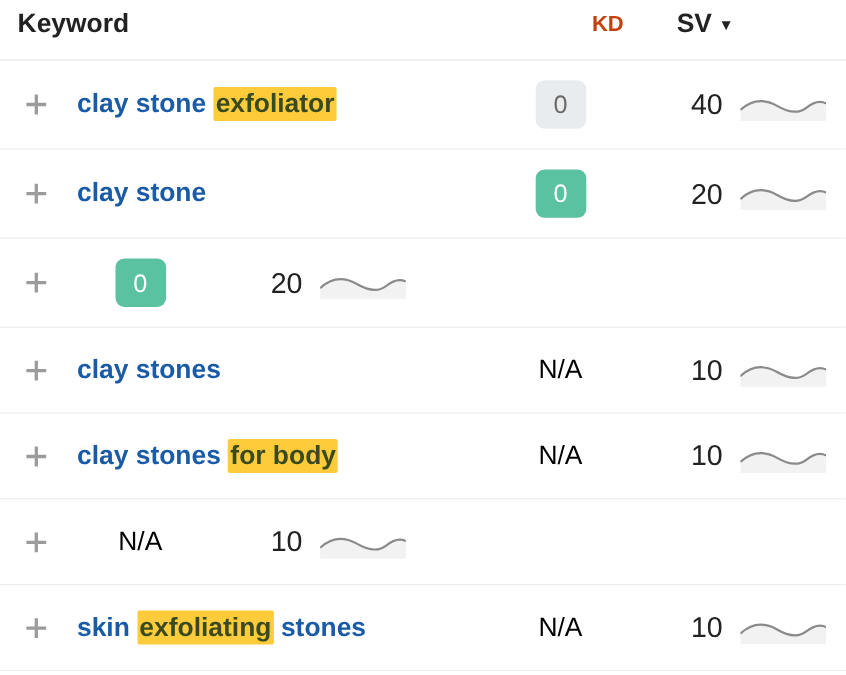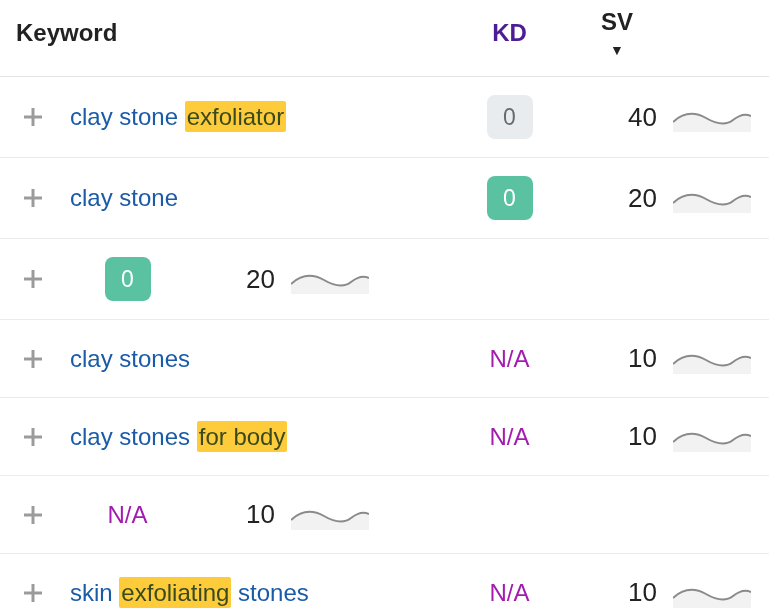--- a/index.html
+++ b/index.html
@@ -18,37 +18,36 @@
     border-bottom: 1px solid #e4e4e4;
   }
   .col-keyword {
     flex: 1;
     font-size: 24px;
     font-weight: 700;
     color: #222;
   }
   .col-kd {
     width: 115px;
-    font-size: 24px;
+    font-size: 20px;
     font-weight: 700;
-    color: #4c1d95;
-    text-align: center;
+    color: #c2410c;
+    text-align: right;
   }
   .col-sv {
     width: 100px;
     font-size: 24px;
     font-weight: 700;
     color: #222;
     text-align: right;
     display: flex;
     align-items: center;
     justify-content: flex-end;
     gap: 6px;
     cursor: pointer;
-    flex-direction: column;
   }
   .col-spark { width: 90px; }
   .sort-arrow {
     font-size: 14px;
     color: #222;
   }
   .data-row {
     display: flex;
     align-items: center;
     padding: 18px 12px 18px 18px;
@@ -63,20 +62,21 @@
     justify-content: center;
     margin-right: 22px;
     cursor: pointer;
     color: #9b9b9b;
   }
   .plus-btn svg { display: block; }
   .keyword-cell {
     flex: 1;
     font-size: 24px;
     color: #1a5ba8;
+    font-weight: bold;
   }
   .keyword-link {
     color: #1a5ba8;
     cursor: pointer;
   }
   .hl {
     background: #fecc3a;
     color: #3a4a1f;
     padding: 2px 2px;
     border-radius: 2px;
@@ -92,21 +92,21 @@
     justify-content: center;
     min-width: 46px;
     height: 44px;
     border-radius: 8px;
     font-size: 23px;
     color: #5a5a5a;
     padding: 0 10px;
   }
   .kd-gray { background: #e9ecef; color: #6a6a6a; }
   .kd-green { background: #5bc2a1; color: #fff; }
-  .kd-na { color: #a21caf; font-size: 24px; }
+  .kd-na { color: #000000; font-size: 24px; }
   .sv-cell {
     width: 100px;
     text-align: right;
     font-size: 26px;
     color: #222;
     padding-right: 10px;
   }
   .spark-cell {
     width: 90px;
     display: flex;

